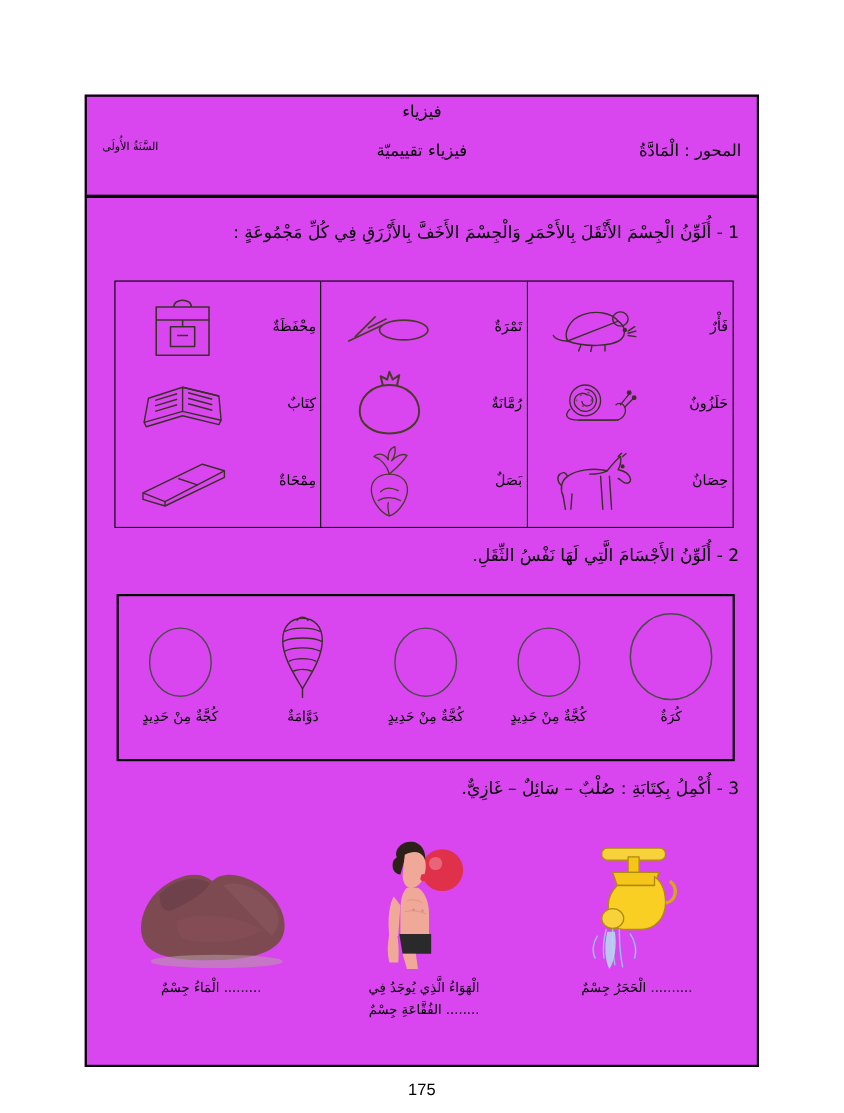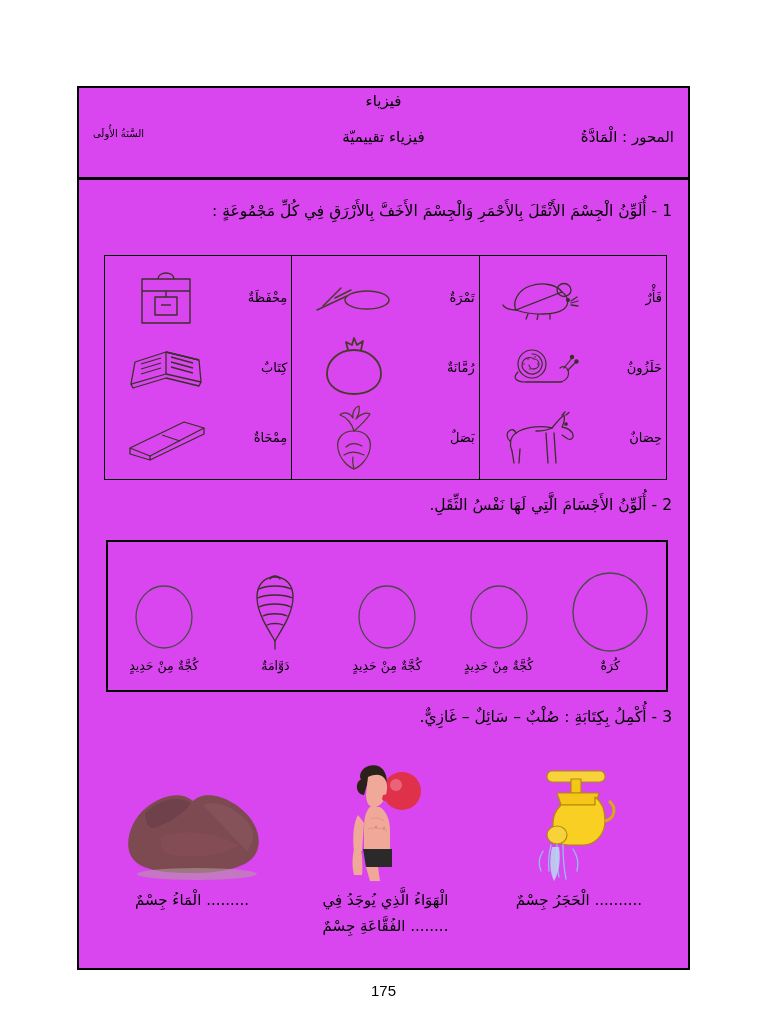--- a/index.html
+++ b/index.html
@@ -135,21 +135,21 @@
     display: flex;
     flex-direction: row;
     height: 100%;
   }
   .ex2-item {
     flex: 1;
     display: flex;
     flex-direction: column;
     align-items: center;
     justify-content: flex-start;
-    padding-top: 24px;
+    padding-top: 9px;
     box-sizing: border-box;
   }
   .ex2-shape {
     height: 92px;
     display: flex;
     align-items: center;
     justify-content: center;
   }
   .ex2-label {
     font-size: 12.5px;
@@ -183,21 +183,21 @@
     top: 800px;
     left: 18px;
     width: 577px;
     display: flex;
     flex-direction: row;
     justify-content: space-between;
   }
   .ans-col {
     width: 190px;
     text-align: center;
-    font-size: 15px;
+    font-size: 12px;
     line-height: 1.7;
     direction: rtl;
   }
   .ans-col .dots { letter-spacing: 1.5px; }
 
   
   .page-number {
     position: absolute;
     top: 982px;
     left: 0;

